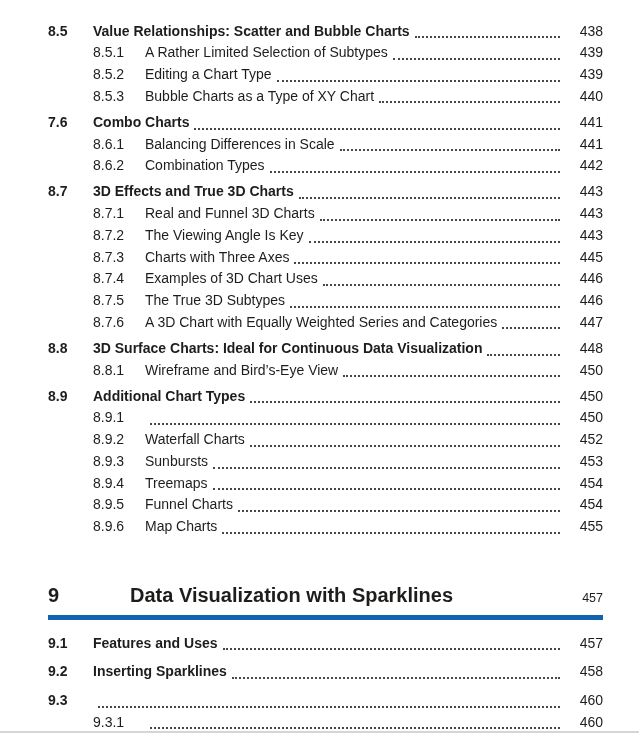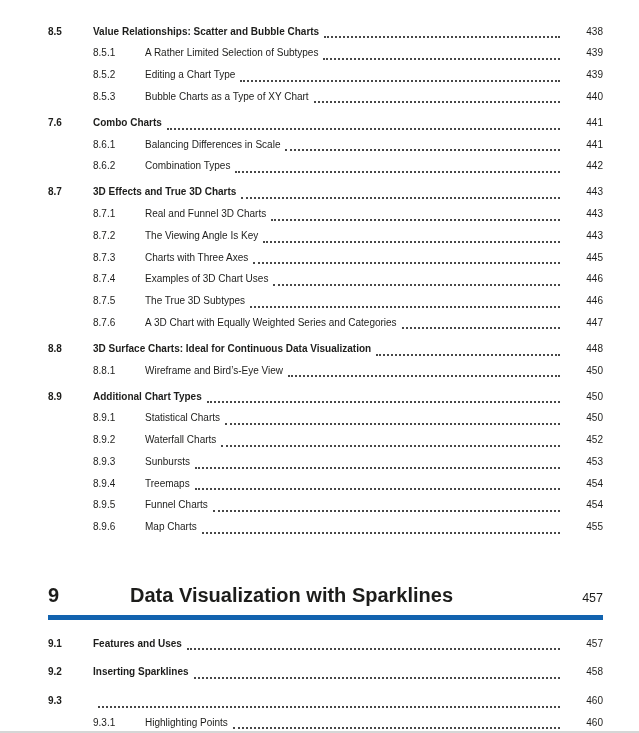--- a/index.html
+++ b/index.html
@@ -16,21 +16,21 @@
     position: absolute;
     top: 0;
     left: 48px;
     width: 555px;
   }
   .toc { padding-top: 16px; }
   .toc-row {
     display: flex;
     align-items: baseline;
     line-height: 21.7px;
-    font-size: 10px;
+    font-size: 14px;
     cursor: pointer;
   }
   .lvl1 { margin-top: 4.5px; }
   .lvl1 .num, .lvl1 .title { font-weight: bold; }
   .num { flex: 0 0 45px; }
   .lvl2 { padding-left: 45px; }
   .lvl2 .num { flex: 0 0 52px; }
   .title { white-space: nowrap; }
   .leader {
     flex: 1 1 auto;
@@ -160,21 +160,20 @@
     <span class="pg">450</span>
   </div>
       <div class="toc-row lvl1">
     <span class="num">8.9</span>
     <span class="title">Additional Chart Types</span>
     <span class="leader"></span>
     <span class="pg">450</span>
   </div>
       <div class="toc-row lvl2">
     <span class="num">8.9.1</span>
-    <span class="title">Statistical Charts</span>
     <span class="leader"></span>
     <span class="pg">450</span>
   </div>
       <div class="toc-row lvl2">
     <span class="num">8.9.2</span>
     <span class="title">Waterfall Charts</span>
     <span class="leader"></span>
     <span class="pg">452</span>
   </div>
       <div class="toc-row lvl2">
@@ -223,19 +222,18 @@
     <span class="leader"></span>
     <span class="pg">458</span>
   </div>
       <div class="toc-row lvl1">
     <span class="num">9.3</span>
     <span class="leader"></span>
     <span class="pg">460</span>
   </div>
       <div class="toc-row lvl2">
     <span class="num">9.3.1</span>
-    <span class="title">Highlighting Points</span>
     <span class="leader"></span>
     <span class="pg">460</span>
   </div>
     </div>
 
 </div>
 
 </body></html>

